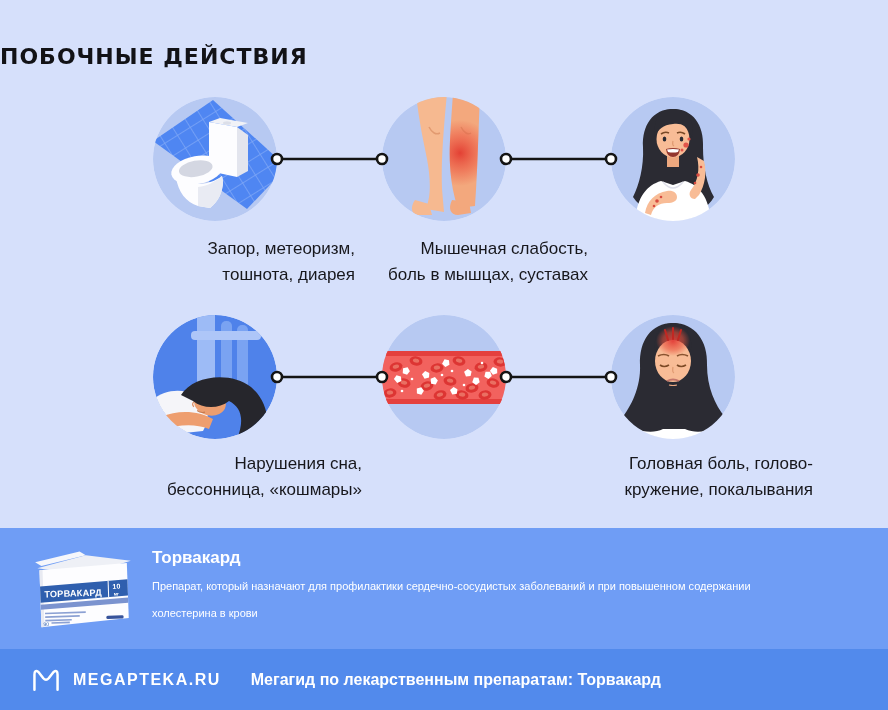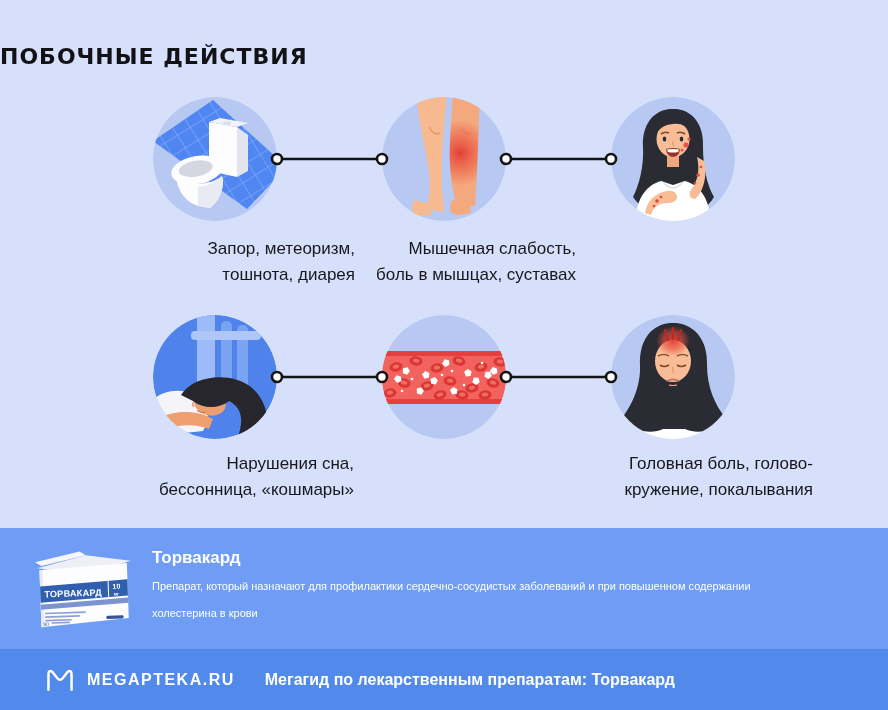--- a/index.html
+++ b/index.html
@@ -12,21 +12,21 @@
   svg.ill{display:block;width:124px;height:124px;}
   .conn{position:absolute;width:119px;height:18px;}
   .label{position:absolute;width:280px;text-align:right;font-size:17px;line-height:26px;
          color:#17171c;white-space:pre-line;}
   .band{position:absolute;left:0;top:528px;width:888px;height:121px;background:#6f9df5;}
   .product{position:absolute;left:28px;top:16px;width:112px;height:94px;}
   .band-text{position:absolute;left:152px;top:20px;color:#ffffff;}
   .band-title{margin:0 0 5px 0;font-size:17px;font-weight:bold;}
   .band-desc{margin:0;font-size:11px;line-height:27px;max-width:600px;}
   .footer{position:absolute;left:0;top:649px;width:888px;height:61px;background:#528aec;
-          display:flex;align-items:center;padding-left:44px;box-sizing:border-box;color:#fff;}
+          display:flex;align-items:center;padding-left:30px;box-sizing:border-box;color:#fff;}
   .brand{font-weight:bold;font-size:16px;letter-spacing:1.5px;margin-left:11px;}
   .tagline{font-weight:bold;font-size:16px;margin-left:30px;}
 </style>
 </head>
 <body>
 
 <div class="page">
 
   <h1 class="title">ПОБОЧНЫЕ ДЕЙСТВИЯ</h1>
 
@@ -297,23 +297,23 @@
     <circle cx="112" cy="9" r="5" fill="#ffffff" stroke="#141414" stroke-width="2.6"></circle>
   </svg>
   <svg class="conn" style="left:499px;top:368px;" viewBox="0 0 119 18">
     <line x1="12" y1="9" x2="107" y2="9" stroke="#141414" stroke-width="2.4"></line>
     <circle cx="7" cy="9" r="5" fill="#ffffff" stroke="#141414" stroke-width="2.6"></circle>
     <circle cx="112" cy="9" r="5" fill="#ffffff" stroke="#141414" stroke-width="2.6"></circle>
   </svg>
 
   <div class="label" style="left:75px;top:236px;">Запор, метеоризм,
 тошнота, диарея</div>
-  <div class="label" style="left:296px;top:236px;">Мышечная слабость,
+  <div class="label" style="left:308px;top:236px;">Мышечная слабость,
 боль в мышцах, суставах</div>
-  <div class="label" style="left:74px;top:451px;">Нарушения сна,
+  <div class="label" style="left:82px;top:451px;">Нарушения сна,
 бессонница, «кошмары»</div>
   <div class="label" style="left:533px;top:451px;">Головная боль, голово-
 кружение, покалывания</div>
 
   <div class="band">
     <svg class="product" viewBox="0 0 110 92">
       <g transform="rotate(-2 55 46)">
         <polygon points="8,16 52,7 58,11 14,20" fill="#f6f7fb"></polygon>
         <polygon points="10,22 58,11 102,18 56,30" fill="#eef0f6"></polygon>
         <polygon points="12,24 98,20 98,74 12,80" fill="#fdfdff"></polygon>

